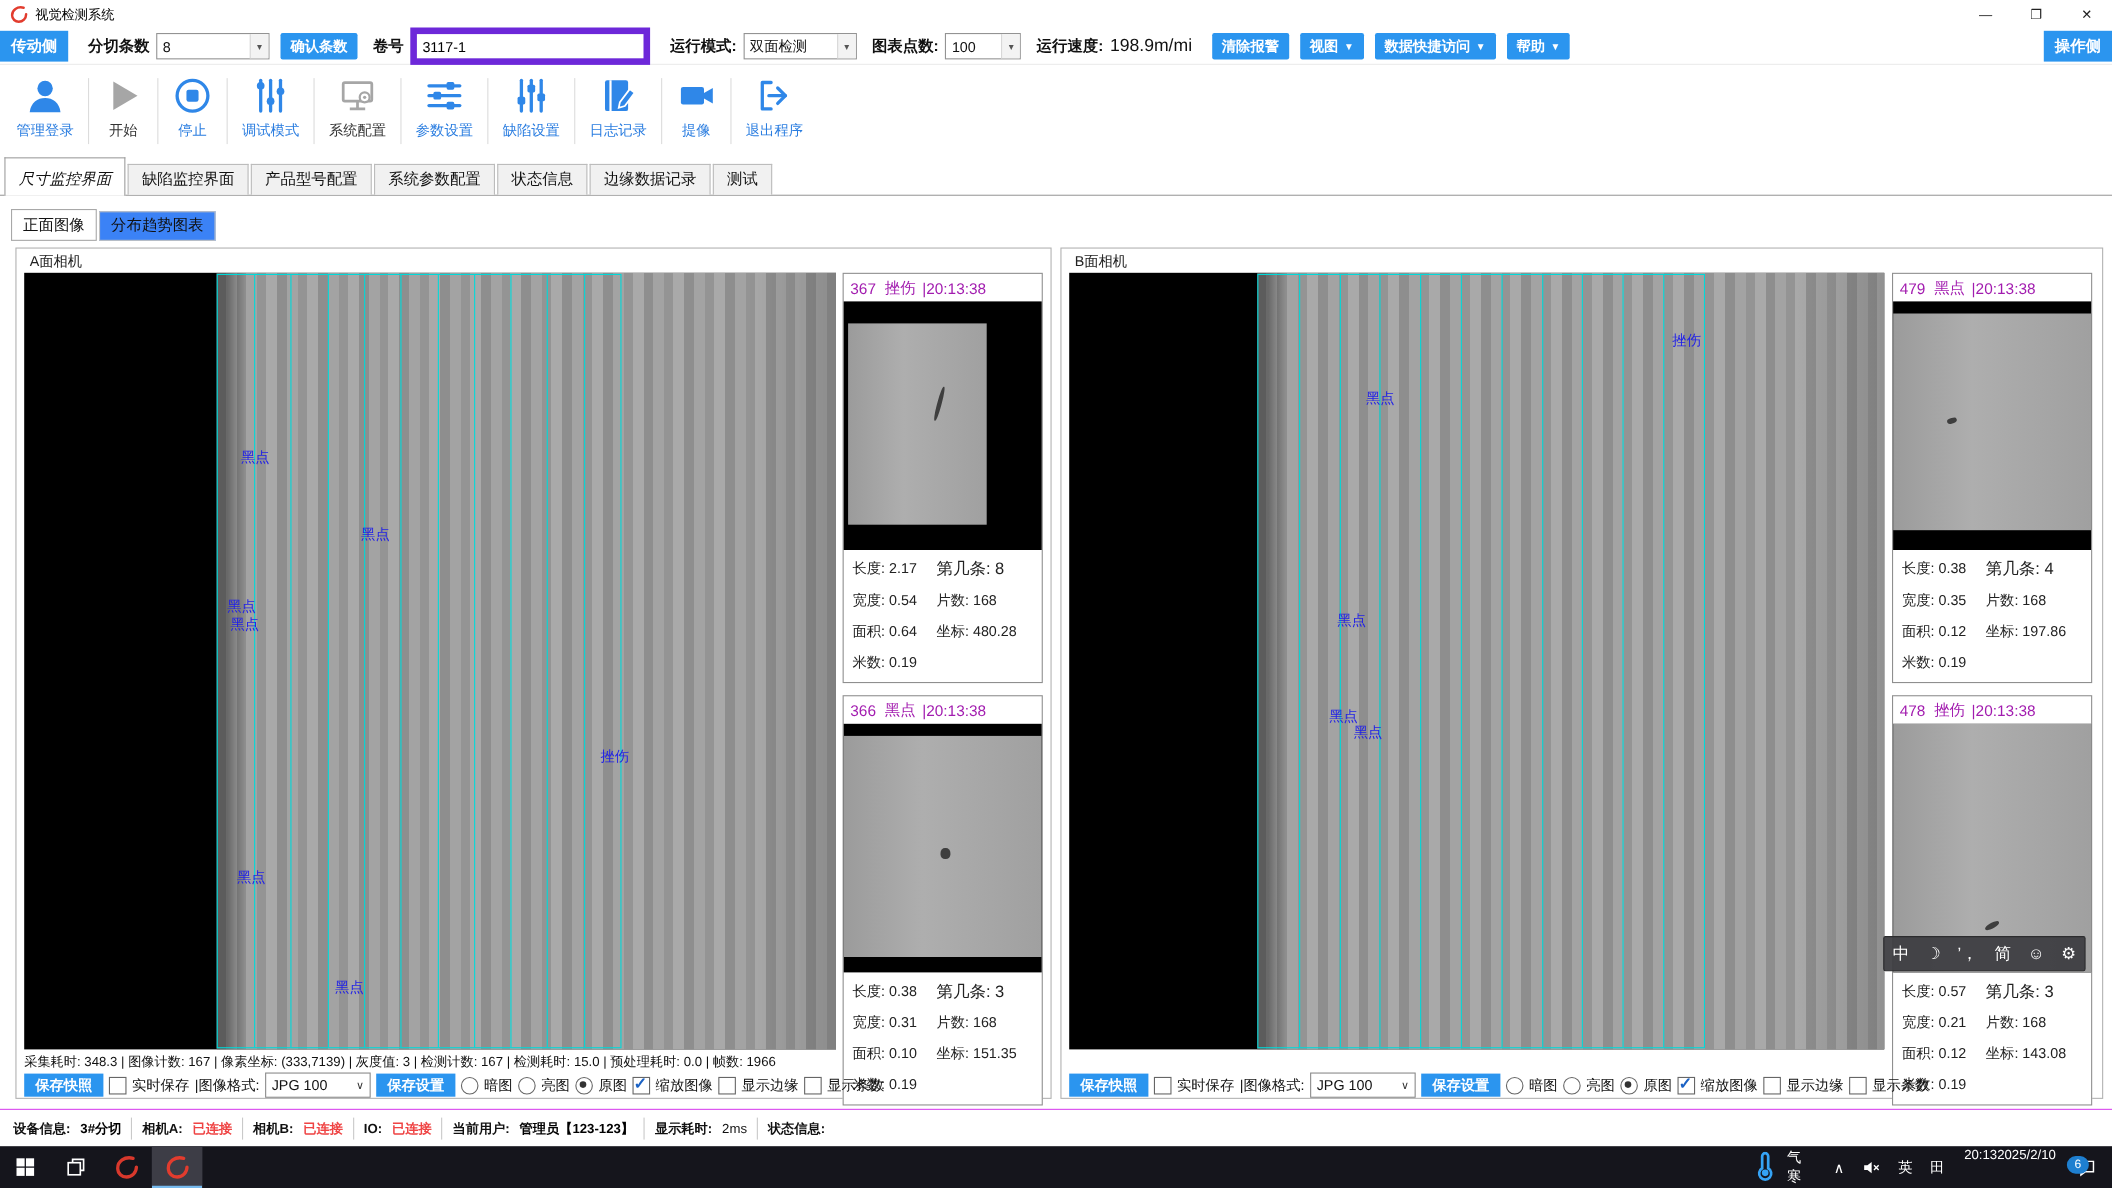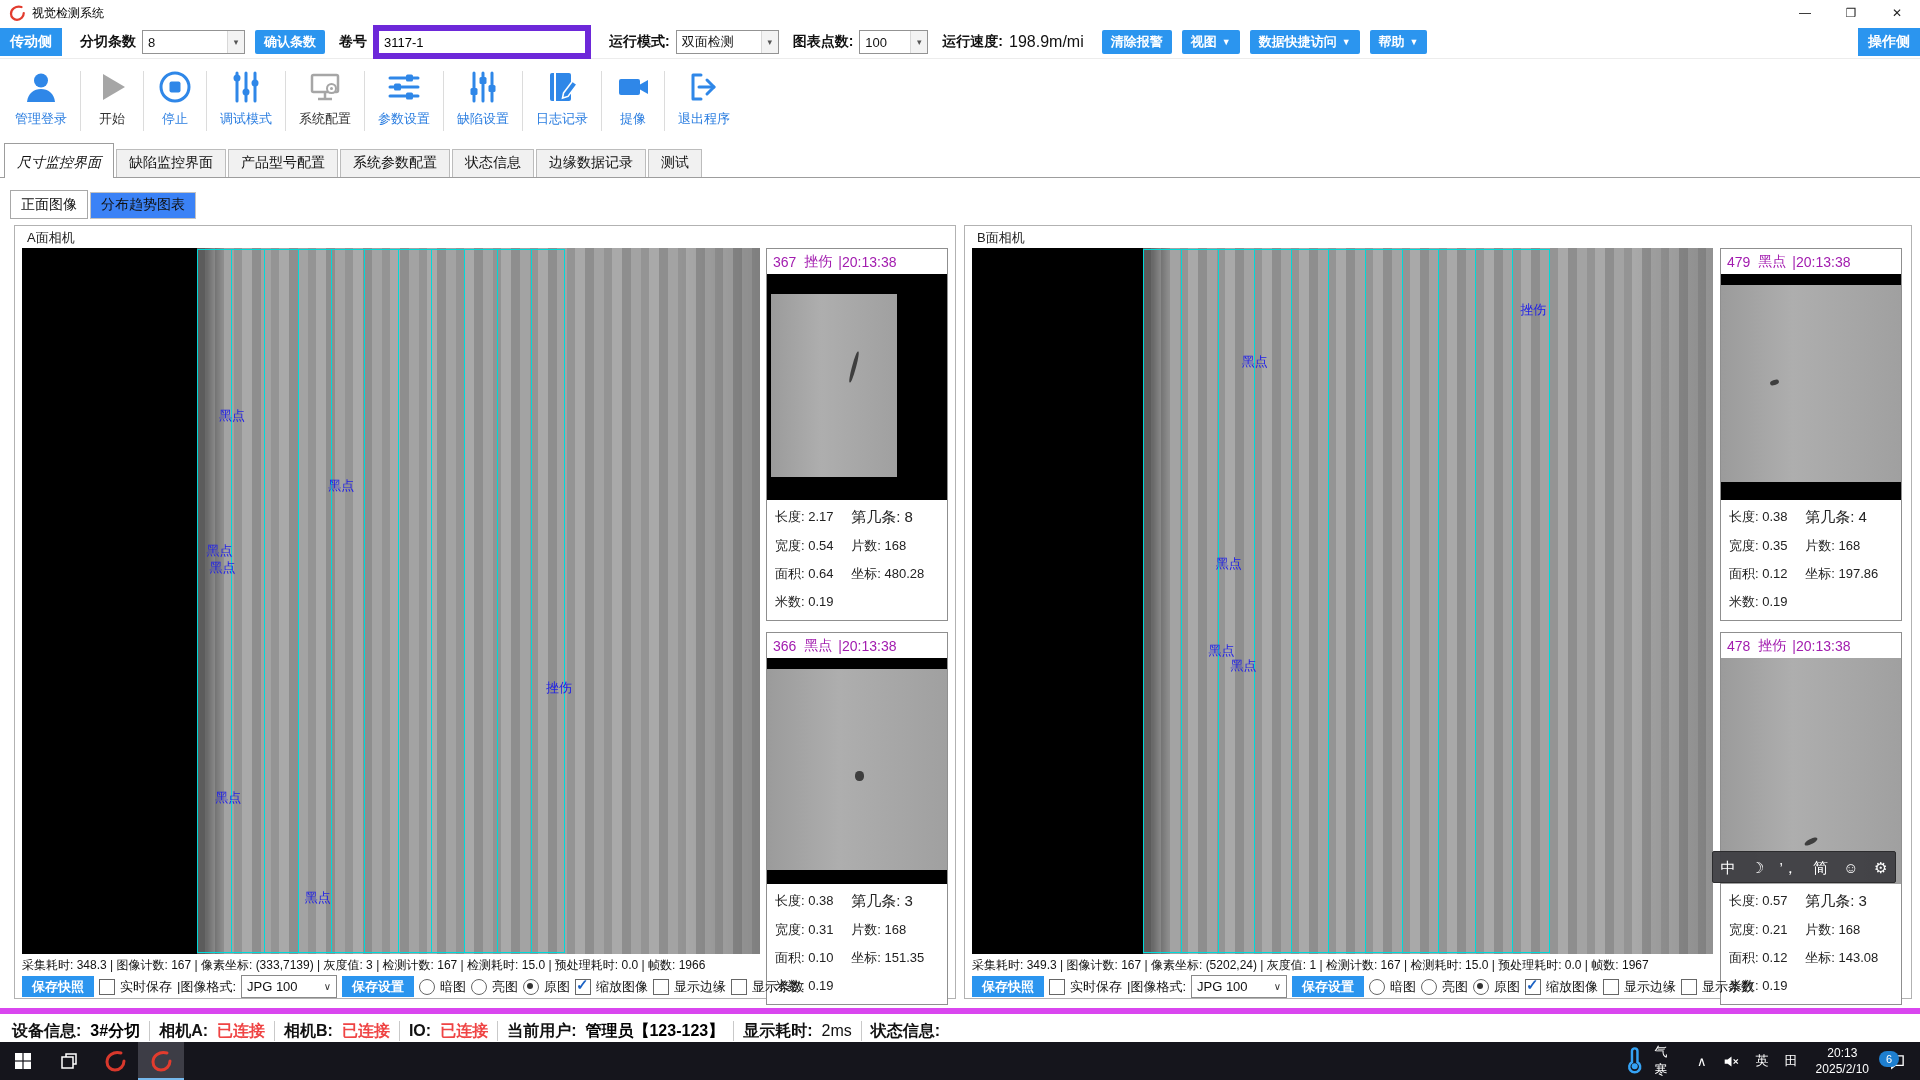--- a/index.html
+++ b/index.html
@@ -74,40 +74,40 @@
   .stats-line{position:absolute;left:7px;top:731px;font-size:12px;color:#111;white-space:nowrap;}
   .controls-row{position:absolute;left:7px;top:749px;display:flex;align-items:center;gap:5px;font-size:13px;white-space:nowrap;}
   .small-btn{background:#2b95ef;color:#fff;font-size:13px;font-weight:bold;border:none;height:21px;padding:0 10px;}
   .cb{width:14px;height:14px;border:1px solid #666;background:#fff;display:inline-block;position:relative;flex:none;}
   .cb.checked::after{content:'\2713';position:absolute;left:0;top:-4px;font-size:15px;color:#1b62c4;font-weight:bold;}
   .radio{width:14px;height:14px;border:1px solid #666;border-radius:50%;background:#fff;display:inline-block;position:relative;flex:none;}
   .radio.selected::after{content:'';position:absolute;left:3px;top:3px;width:6px;height:6px;border-radius:50%;background:#333;}
   .fmt-combo{border:1px solid #8a8a8a;height:21px;width:84px;display:flex;align-items:center;padding:0 5px;font-size:13px;background:#fff;}
   .fmt-combo .combo-arrow2{margin-left:auto;font-size:10px;color:#333;}
   
-  .device-bar{position:absolute;left:0;right:0;top:1008px;height:34px;border-top:6px solid #d946ef;background:#fff;
-    display:flex;align-items:center;gap:9px;padding-left:12px;font-size:16px;}
+  .device-bar{position:absolute;left:0;right:0;top:1008px;height:34px;border-top:1px solid #d946ef;background:#fff;
+    display:flex;align-items:center;gap:9px;padding-left:12px;font-size:12px;}
   .db-label{font-weight:bold;color:#111;}
   .db-strong{font-weight:bold;color:#000;}
   .db-green{font-weight:bold;color:#ef4444;}
   .vsep{width:1px;height:20px;background:#c9c9c9;}
   
   .ime-bar{position:absolute;left:1712px;top:851px;width:182px;height:30px;background:rgba(62,62,66,.95);
     display:flex;align-items:center;justify-content:space-around;color:#fff;z-index:50;border:1px solid #2c2c2e;border-radius:2px;}
   .ime-item{font-size:15px;line-height:1;}
   
   .taskbar{position:absolute;left:0;right:0;top:1042px;height:38px;background:#15151c;display:flex;align-items:center;color:#fff;z-index:40;}
   .tb-icon{width:46px;height:38px;display:flex;align-items:center;justify-content:center;}
   .tb-icon svg{width:20px;height:20px;}
   .tb-app svg{width:24px;height:24px;}
   .tb-app.active-app{background:#3d3d46;box-shadow:inset 0 -2px 0 #76b9ed;}
   .tb-right{margin-left:auto;display:flex;align-items:center;height:100%;}
   .tb-weather{display:flex;align-items:center;gap:6px;padding:0 10px;font-size:13px;height:100%;}
   .tb-mini{padding:0 8px;font-size:13px;height:100%;display:flex;align-items:center;}
-  .tb-clock{padding:0 10px;font-size:12px;line-height:1.35;text-align:center;height:100%;display:flex;flex-direction:column;justify-content:center;}
+  .tb-clock{padding:0 10px;font-size:12px;line-height:1.35;text-align:center;height:100%;display:flex;flex-direction:row;justify-content:center;}
   .tb-notif{position:relative;padding:0 14px 0 8px;height:100%;display:flex;align-items:center;}
   .tb-badge{position:absolute;left:0;top:9px;min-width:16px;height:16px;border-radius:8px;background:#1e7fd0;color:#fff;
     font-size:11px;display:flex;align-items:center;justify-content:center;padding:0 2px;}
 </style>
 </head>
 <body>
 
 <div class="titlebar">
   <span class="app-ico">
     <svg viewBox="0 0 24 24">
@@ -428,21 +428,20 @@
             <div class="cell"><span>长度:</span>&nbsp;<span>0.57</span></div>
             <div class="cell strip-cell"><span>第几条:</span>&nbsp;<span>3</span></div>
             <div class="cell"><span>宽度:</span>&nbsp;<span>0.21</span></div>
             <div class="cell"><span>片数:</span>&nbsp;<span>168</span></div>
             <div class="cell"><span>面积:</span>&nbsp;<span>0.12</span></div>
             <div class="cell"><span>坐标:</span>&nbsp;<span>143.08</span></div>
             <div class="cell"><span>米数:</span>&nbsp;<span>0.19</span></div>
           </div>
         </div>
       </div>
-      <div class="stats-line">采集耗时: 349.3 | 图像计数: 167 | 像素坐标: (5202,24) | 灰度值: 1 | 检测计数: 167 | 检测耗时: 15.0 | 预处理耗时: 0.0 | 帧数: 1967</div>
       <div class="controls-row">
         <button class="small-btn">保存快照</button>
         <span class="cb"></span>
         <span>实时保存</span>
         <span>|图像格式:</span>
         <div class="fmt-combo">
           <span>JPG 100</span>
           <span class="combo-arrow2">∨</span>
         </div>
         <button class="small-btn">保存设置</button>

